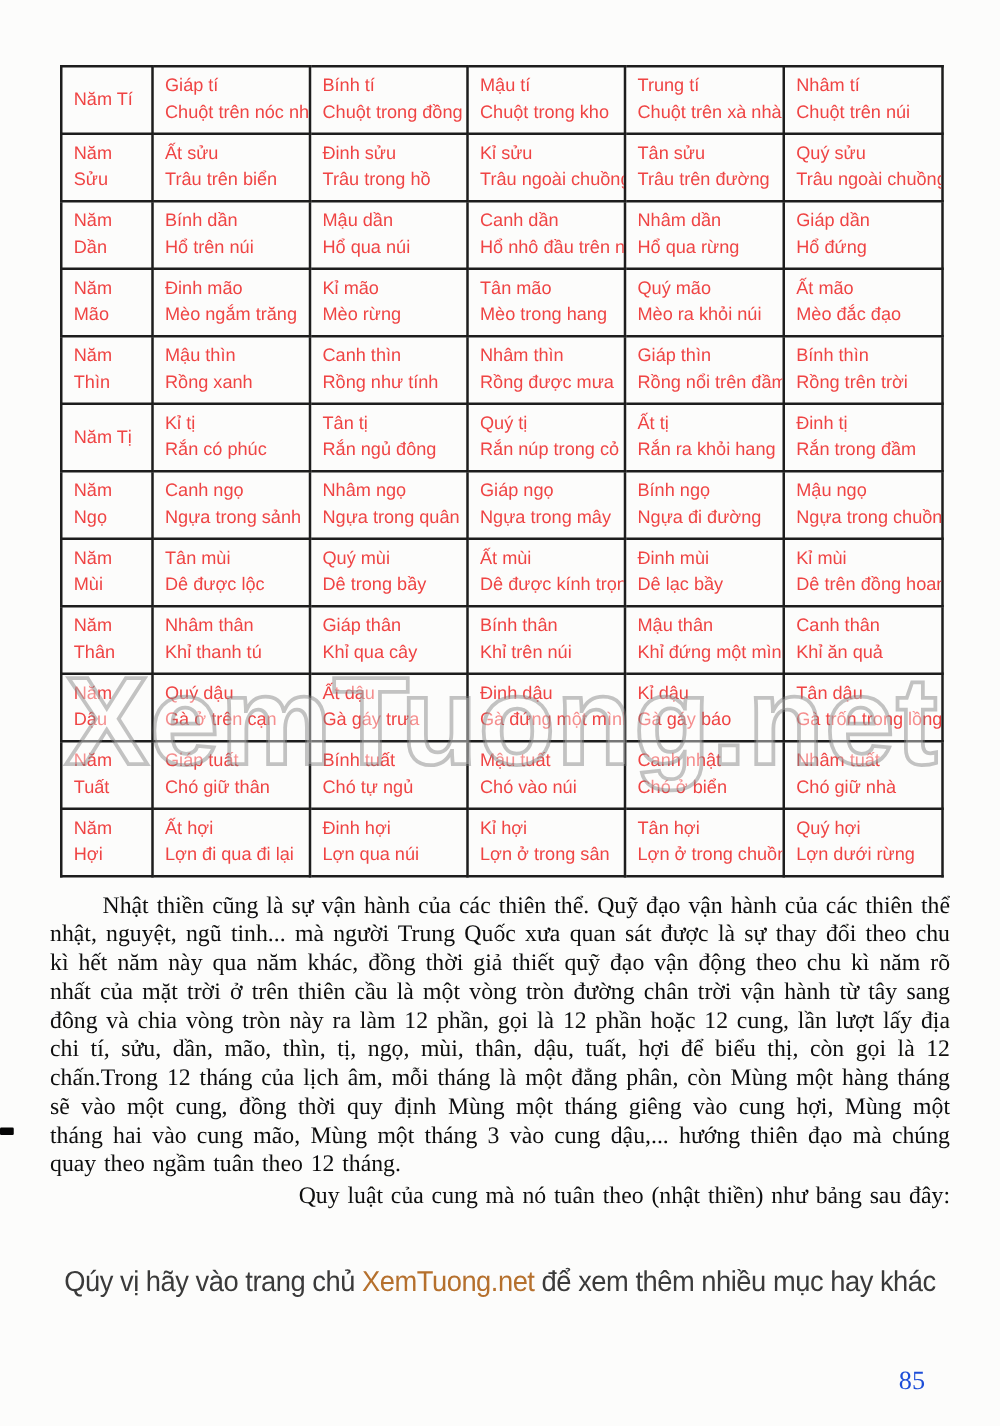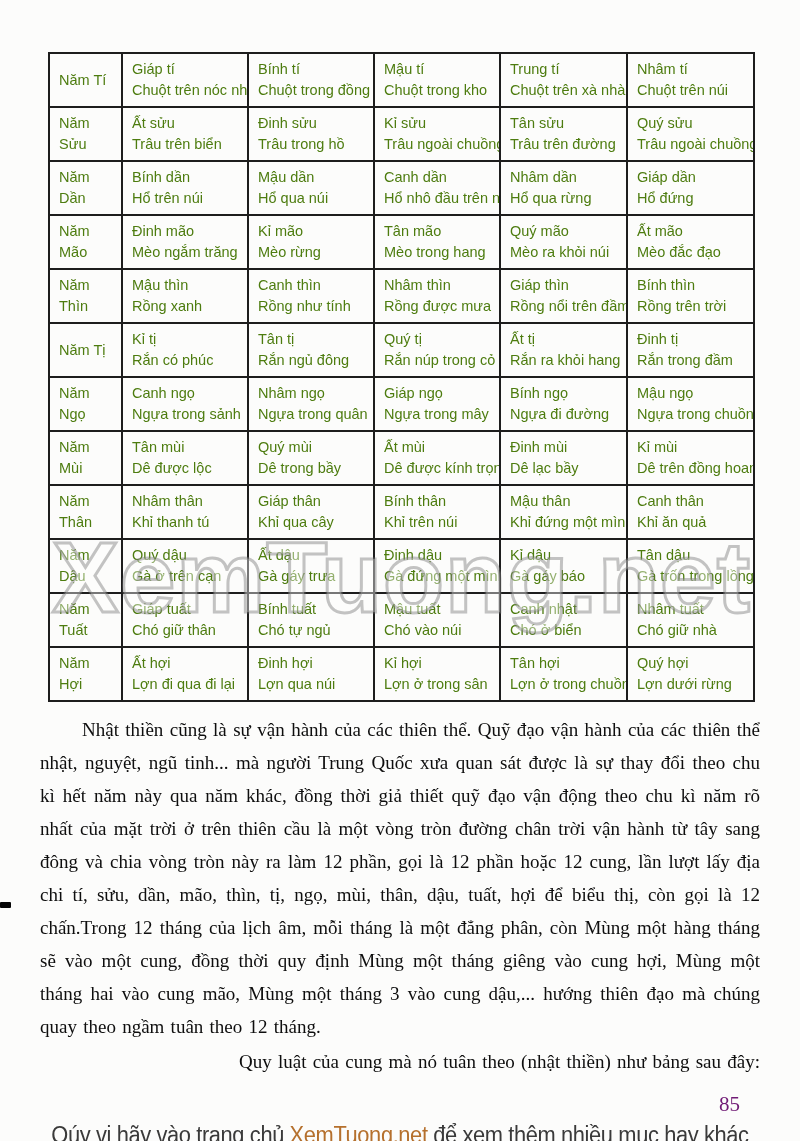--- a/index.html
+++ b/index.html
@@ -10,21 +10,21 @@
     overflow:hidden;
     font-family:"Liberation Serif",serif;
     color:#0e0e0e;
     margin:0 auto;
   }
   
   .table-wrap{position:relative;margin:52px 0 0 48px;width:706px;}
   table.zodiac{
     border-collapse:collapse;table-layout:fixed;width:705px;
     font-family:"Liberation Sans",sans-serif;
-    font-size:14.5px;color:#4d7c0f;
+    font-size:14.5px;color:#ef4444;
   }
   table.zodiac td{
     border:2px solid #1d1d1d;
     padding:5px 6px 5px 9px;
     height:42px;line-height:21px;
     vertical-align:middle;
     overflow:hidden;
   }
   td.year-cell{padding-left:7px;}
   .cell-name{white-space:nowrap;}
@@ -39,38 +39,38 @@
     z-index:5;
   }
   
   .heading{
     margin:32px 40px 0 86px;
     font-size:19.5px;font-weight:bold;font-style:italic;
     line-height:24px;
   }
   .body-par{
     margin:11px 40px 0 40px;
-    font-size:19px;line-height:33px;
+    font-size:19px;line-height:23px;
     text-align:justify;text-indent:42px;
     word-spacing:1.5px;
   }
   .body-par.p2{margin-top:2px;text-align:right;}
   
   .footer{
     margin-top:7px;width:800px;text-align:center;
     font-family:"Liberation Sans",sans-serif;
     font-size:23px;color:#3a3a3a;letter-spacing:-0.4px;
     white-space:nowrap;
   }
   .footer .condense{display:inline-block;transform:scaleX(0.95);transform-origin:center;}
   .footer .brand{font-weight:normal;}
   .pagenum{
     position:absolute;right:60px;top:1092px;
     font-family:"Liberation Serif",serif;
-    font-size:21px;color:#701a75;
+    font-size:21px;color:#1d4ed8;
   }
   .margin-mark{
     position:absolute;left:0;top:902px;width:11px;height:6px;
     background:#050505;border-radius:1px;
   }
 </style>
 </head>
 <body>
 
 <div class="page">

